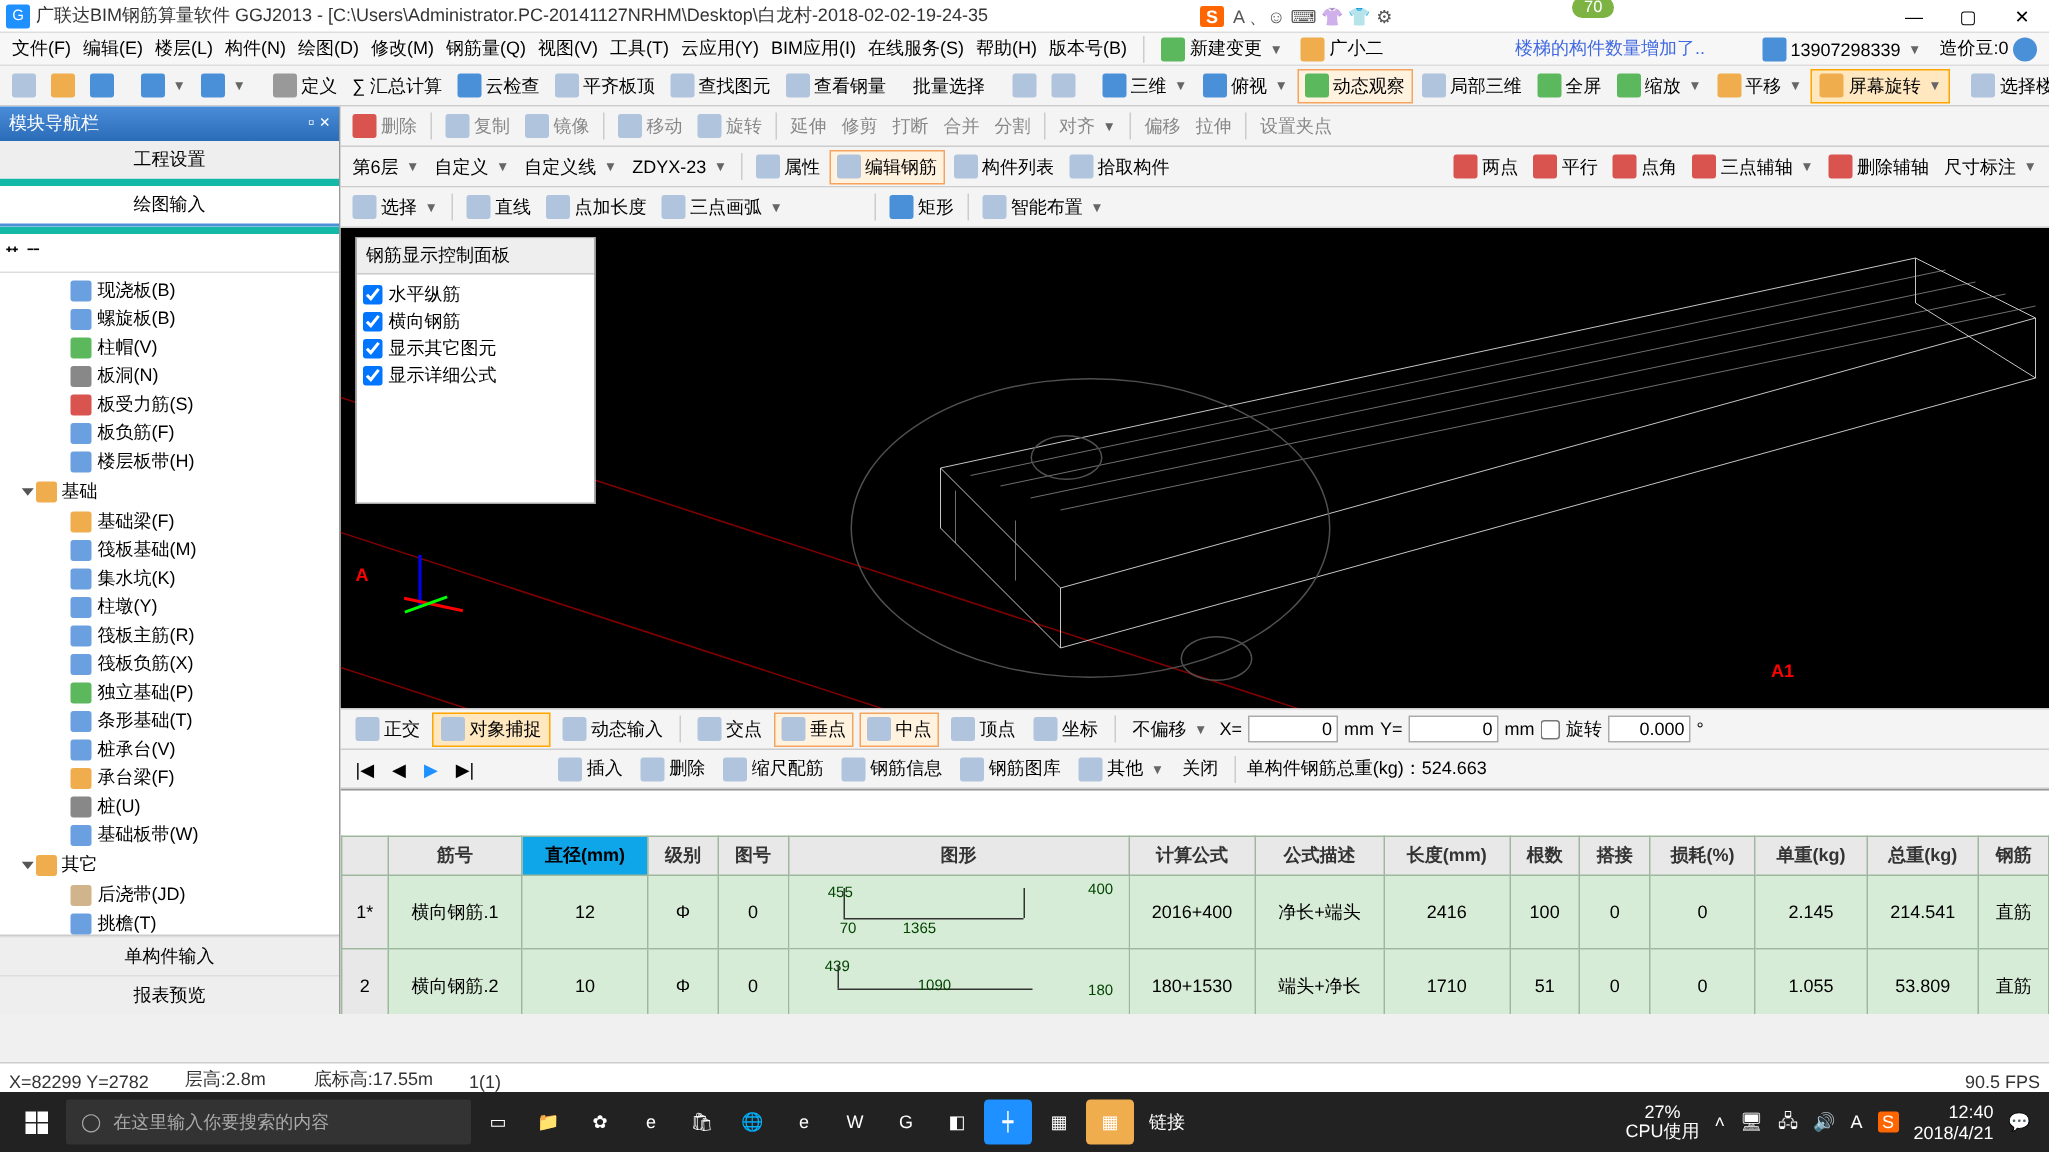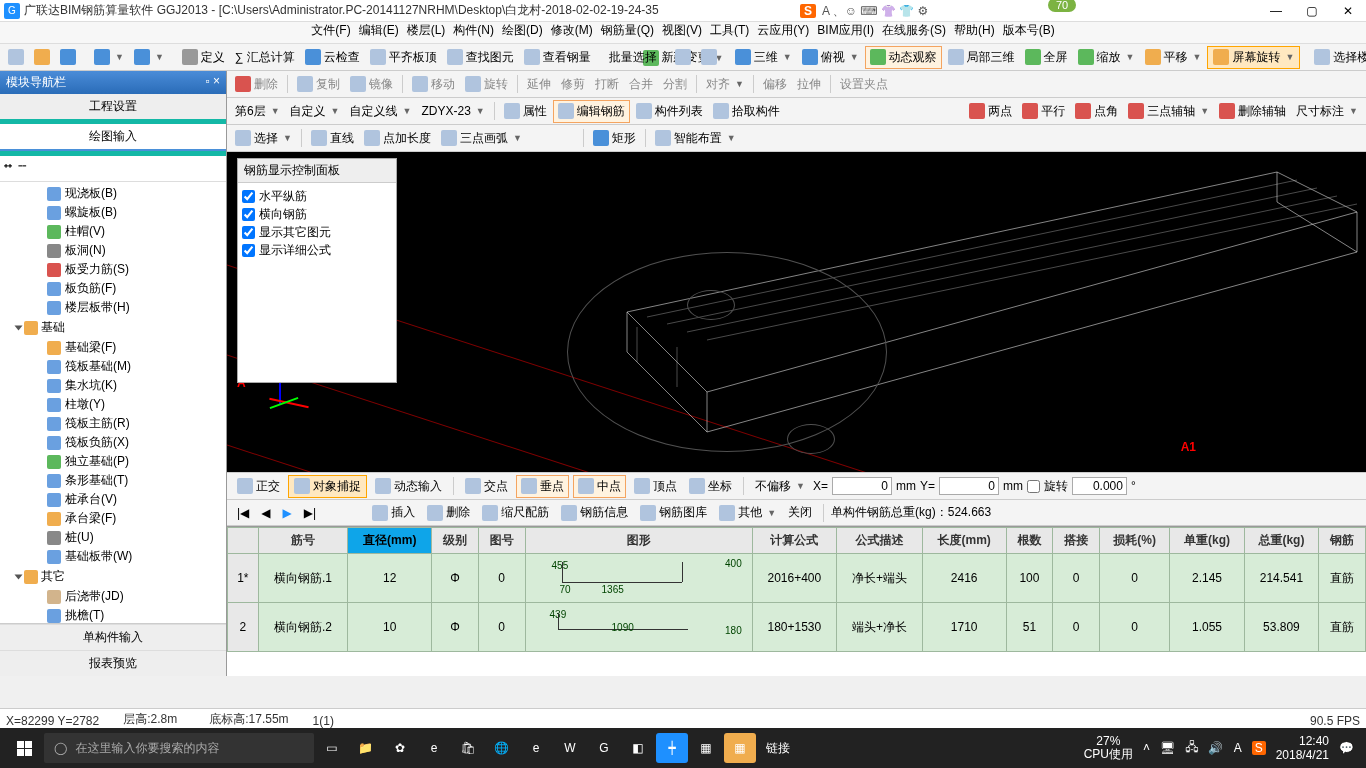--- a/index.html
+++ b/index.html
@@ -9,21 +9,21 @@
 .titlebar { height: 22px; background: #fff; display: flex; align-items: center; padding: 0 4px; border-bottom: 1px solid #ddd; }
 .titlebar .icon-app { width: 16px; height: 16px; background: #1e90ff; border-radius: 2px; margin-right: 4px; display:inline-flex;align-items:center;justify-content:center;color:#fff;font-size:10px;}
 .titlebar .title-text { flex: 1; color: #333; white-space: nowrap; overflow: hidden; }
 .titlebar .win-controls { display: flex; gap: 8px; margin-left: auto; }
 .titlebar .win-btn { width: 28px; height: 18px; display: flex; align-items: center; justify-content: center; cursor: pointer; }
 .ime-bar { position:absolute; left:800px; top:0; height:22px; display:flex; align-items:center; gap:6px; color:#555;}
 .ime-bar .ime-s { background:#ff6600;color:#fff;padding:0 4px;border-radius:2px;font-weight:bold;}
 .badge-70 { position:absolute; left:1048px; top:-2px; background:#7cb342;color:#fff;padding:1px 8px;border-radius:8px;font-size:11px;}
 
 
-.menubar { height: 22px; display: flex; align-items: center; padding: 0 4px; gap: 4px; background:#f7f7f7;border-bottom:1px solid #ddd;flex-direction:column;}
+.menubar { height: 22px; display: flex; align-items: center; padding: 0 4px; gap: 4px; background:#f7f7f7;border-bottom:1px solid #ddd;}
 .menubar .menu-item { padding: 2px 4px; cursor: pointer; white-space:nowrap;}
 .menubar .spacer { flex:1; }
 .menubar .link-red { color:#4169e1; margin-left:6px;}
 
 
 .toolbar { height: 27px; display:flex; align-items:center; padding:0 4px; gap:2px; background:#f4f4f4; border-bottom:1px solid #ccc;}
 .tool-btn { display:inline-flex; align-items:center; padding:2px 4px; gap:3px; cursor:pointer; white-space:nowrap;}
 .tool-btn.active { border:1px solid #f4a460; background:#fff3e0;}
 .tool-btn.highlight { border:1px solid #ffa500; background:#ffe8c0; padding:2px 5px;}
 .sep { width:1px; height:18px; background:#ccc; margin:0 3px;}
@@ -47,21 +47,21 @@
 .tree-group { padding:2px 0 2px 14px; display:flex;align-items:center;gap:3px;font-weight:normal;}
 .tree-caret{display:inline-block;width:0;height:0;border-top:4px solid transparent;border-bottom:4px solid transparent;border-left:5px solid #555;}
 .tree-caret.open{transform:rotate(90deg);}
 .ti-icon{width:14px;height:14px;display:inline-block;border-radius:2px;}
 .bottom-tabs{border-top:1px solid #ccc;}
 .bottom-tabs .bt{padding:4px;text-align:center;background:#eee;border-top:1px solid #ddd;cursor:pointer;}
 
 
 .work-area { flex:1; display:flex; flex-direction:column; position:relative; overflow:hidden;}
 .viewport { flex:1; background:#000; position:relative; overflow:hidden;}
-.control-panel { position:absolute; left:10px; top:6px; width:160px; height:225px; background:#fff; border:1px solid #aaa; font-size:12px;}
+.control-panel { position:absolute; left:10px; top:6px; width:160px; height:178px; background:#fff; border:1px solid #aaa; font-size:12px;}
 .control-panel .cp-title { background:#eee; padding:3px 6px; border-bottom:1px solid #ccc;}
 .control-panel .cp-body { padding:4px;}
 .control-panel label { display:block; line-height:18px;}
 .control-panel input[type=checkbox]{margin-right:4px;vertical-align:middle;}
 
 
 .wireframe{position:absolute;inset:0;}
 .grid-line{position:absolute;background:#800000;height:1px;transform-origin:left;}
 .axis-widget{position:absolute;left:28px;bottom:50px;width:60px;height:60px;}
 .axis-x{position:absolute;width:40px;height:2px;background:#f00;left:14px;top:40px;transform:rotate(12deg);}
@@ -72,21 +72,21 @@
 
 
 .snap-bar{height:28px;display:flex;align-items:center;gap:4px;padding:0 6px;background:#f4f4f4;border-top:1px solid #ccc;border-bottom:1px solid #ccc;}
 .snap-bar input[type=text]{width:60px;text-align:right;border:1px solid #aaa;padding:1px 3px;font-size:12px;}
 
 
 .rebar-actions{height:26px;display:flex;align-items:center;gap:4px;padding:0 6px;background:#f4f4f4;border-bottom:1px solid #ccc;}
 
 
 .rebar-table-wrap{height:150px;overflow:auto;background:#fff;border-top:1px solid #999;}
-table.rebar{border-collapse:collapse;width:100%;}
+table.rebar{border-collapse:collapse;width:100%;margin-top:30px;}
 table.rebar th, table.rebar td{border:1px solid #9eb89e;padding:4px 6px;text-align:center;background:#d7ecd7;white-space:nowrap;}
 table.rebar th{background:#e8e8e8;color:#333;}
 table.rebar th.hl{background:#0ea5e9;color:#000;}
 table.rebar td.row-head{background:#e8e8e8;}
 .shape-cell{min-width:180px;height:38px;position:relative;}
 .shape1{position:relative;height:40px;text-align:right;}
 .shape1 .h{position:absolute;border-top:1px solid #333;}
 .shape1 .v{position:absolute;border-left:1px solid #333;}
 .dim{position:absolute;font-size:10px;color:#004400;}
 

